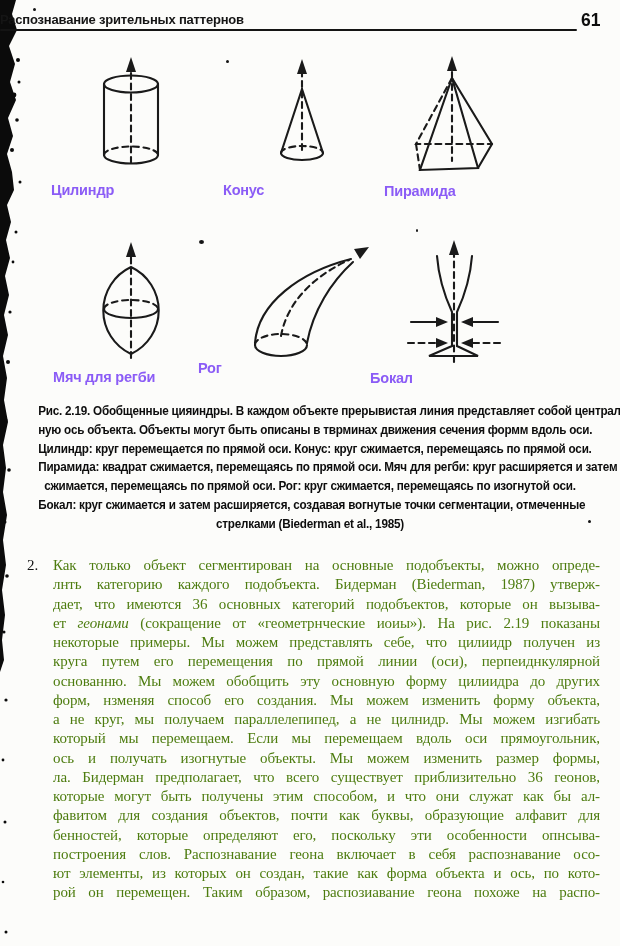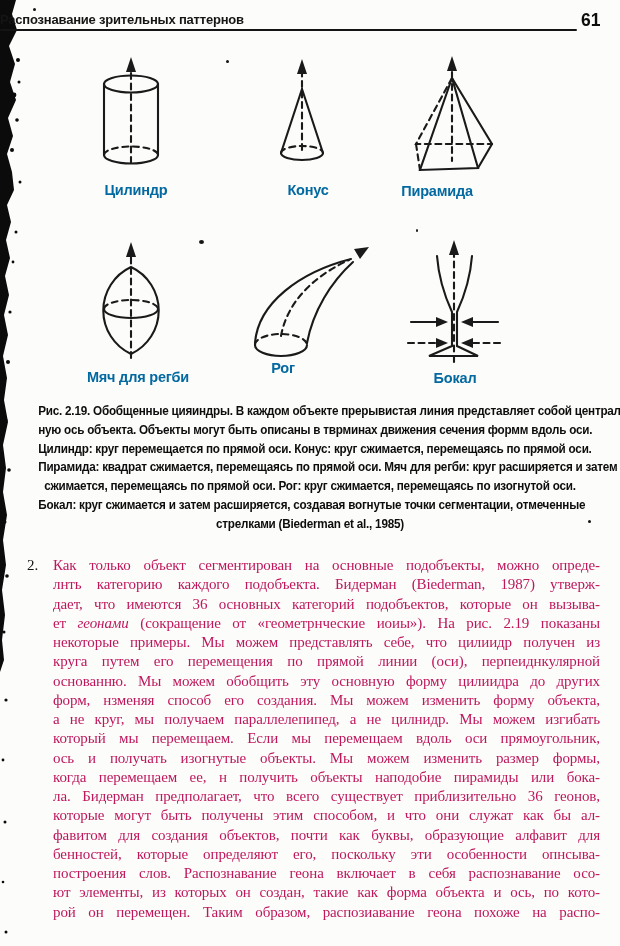--- a/index.html
+++ b/index.html
@@ -20,41 +20,41 @@
   .header-rule{
     position:absolute; top:29px; left:0; width:577px; height:2.3px;
     background:#141414; border-radius:1px;
   }
   
   .figures{ position:absolute; top:0; left:0; }
   .figures path, .figures ellipse{ stroke:#1a1a1a; stroke-width:2.1; fill:none; stroke-linecap:round; }
   .figures .dash{ stroke-dasharray:6 4.5; }
   .figures .head{ fill:#1a1a1a; stroke:none; }
   .fig-label{
-    position:absolute; width:170px; text-align:center;
-    font:700 14.5px/16px "Liberation Sans", sans-serif; letter-spacing:-0.2px; color:#0369a1;
+    position:absolute; width:170px; 
+    font:700 14.5px/16px "Liberation Sans", sans-serif; letter-spacing:-0.2px; color:#8b5cf6;
   }
   
   .caption{ position:absolute; top:402px; left:8px; width:604px; }
   .cap-line{
     text-align:center; white-space:nowrap;
     font:700 13px/18.8px "Liberation Sans", sans-serif; letter-spacing:-0.25px;
     transform:scaleX(0.9); transform-origin:50% 50%; color:#0d0d0d;
   }
   .cap-lead{ font-weight:800; }
   
   .item-number{
     position:absolute; top:556px; left:27px;
     font:15px/19.25px "Liberation Serif", serif; color:#141414;
   }
   .body-text{ position:absolute; top:556px; left:53px; width:547px; }
   .body-line{
     font:15px/19.25px "Liberation Serif", serif;
     text-align:justify; text-align-last:justify;
-    height:19.25px; overflow:hidden; letter-spacing:-0.1px; color:#be185d;
+    height:19.25px; overflow:hidden; letter-spacing:-0.1px; color:#4d7c0f;
   }
   .body-line.last{ text-align-last:left; }
   .body-line i{ font-style:italic; }
   
   .spine{ position:absolute; top:0; left:0; }
   .speck{ position:absolute; background:#141414; border-radius:50%; }
 </style>
 </head>
 <body>
 
@@ -142,21 +142,21 @@
       <polygon class="head" points="461,322 473,317 473,327"></polygon>
       <path class="dash" d="M408,343 H436"></path>
       <polygon class="head" points="448,343 436,338 436,348"></polygon>
       <path class="dash" d="M500,343 H472"></path>
       <polygon class="head" points="461,343 473,338 473,348"></polygon>
     </g>
   </svg>
 
   <div class="fig-label" style="left:51px;top:182px">Цилиндр</div>
   <div class="fig-label" style="left:223px;top:182px">Конус</div>
-  <div class="fig-label" style="left:352px;top:183px">Пирамида</div>
+  <div class="fig-label" style="left:384px;top:183px">Пирамида</div>
   <div class="fig-label" style="left:53px;top:369px">Мяч для регби</div>
   <div class="fig-label" style="left:198px;top:360px">Рог</div>
   <div class="fig-label" style="left:370px;top:370px">Бокал</div>
 
   <div class="speck" style="left:33px;top:8px;width:3px;height:3px"></div>
   <div class="speck" style="left:226px;top:60px;width:3px;height:3px"></div>
   <div class="speck" style="left:199px;top:240px;width:5px;height:4px"></div>
   <div class="speck" style="left:416px;top:229px;width:2px;height:3px"></div>
   <div class="speck" style="left:588px;top:520px;width:3px;height:3px"></div>
 
@@ -176,21 +176,20 @@
     <div class="body-line">лнть категорию каждого подобъекта. Бидерман (Biederman, 1987) утверж-</div>
     <div class="body-line">дает, что имеются 36 основных категорий подобъектов, которые он вызыва-</div>
     <div class="body-line"><span>ет </span><i>геонами</i><span> (сокращение от «геометрнческие иоиы»). На рис. 2.19 показаны</span></div>
     <div class="body-line">некоторые примеры. Мы можем представлять себе, что цилиидр получен из</div>
     <div class="body-line">круга путем его перемещения по прямой линии (оси), перпеиднкулярной</div>
     <div class="body-line">основанню. Мы можем обобщить эту основную форму цилиидра до других</div>
     <div class="body-line">форм, нзменяя способ его создания. Мы можем изменить форму объекта,</div>
     <div class="body-line">а не круг, мы получаем параллелепипед, а не цилнидр. Мы можем изгибать</div>
     <div class="body-line">который мы перемещаем. Если мы перемещаем вдоль оси прямоугольник,</div>
     <div class="body-line">ось и получать изогнутые объекты. Мы можем изменить размер формы,</div>
-    <div class="body-line">когда перемещаем ее, н получить объекты наподобие пирамиды или бока-</div>
     <div class="body-line">ла. Бидерман предполагает, что всего существует приблизительно 36 геонов,</div>
     <div class="body-line">которые могут быть получены этим способом, и что они служат как бы ал-</div>
     <div class="body-line">фавитом для создания объектов, почти как буквы, образующие алфавит для</div>
     <div class="body-line">бенностей, которые определяют его, поскольку эти особенности опнсыва-</div>
     <div class="body-line">построения слов. Распознавание геона включает в себя распознавание осо-</div>
     <div class="body-line">ют элементы, из которых он создан, такие как форма объекта и ось, по кото-</div>
     <div class="body-line">рой он перемещен. Таким образом, распозиавание геона похоже на распо-</div>
   </div>
 
 </div>

